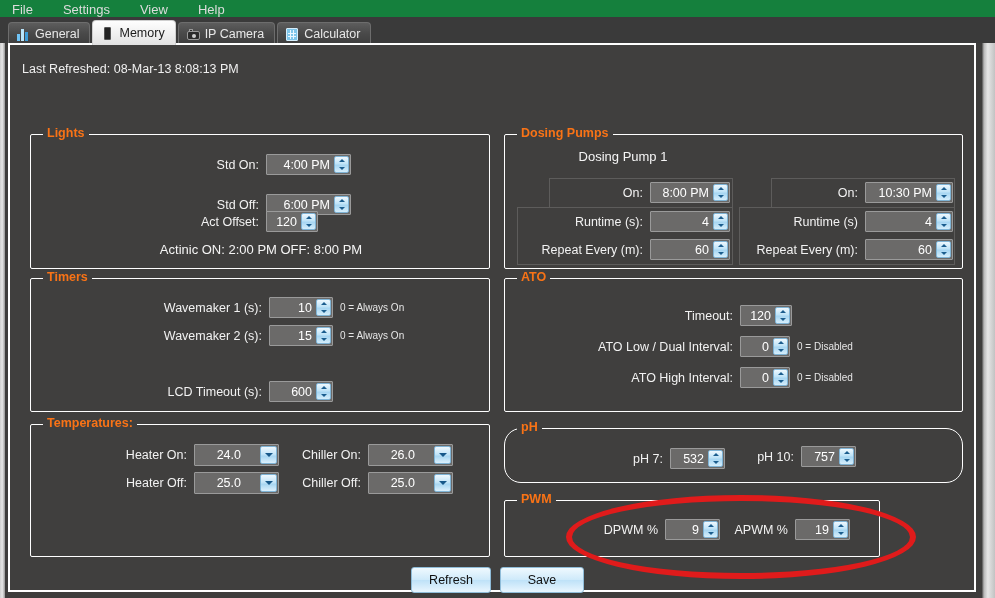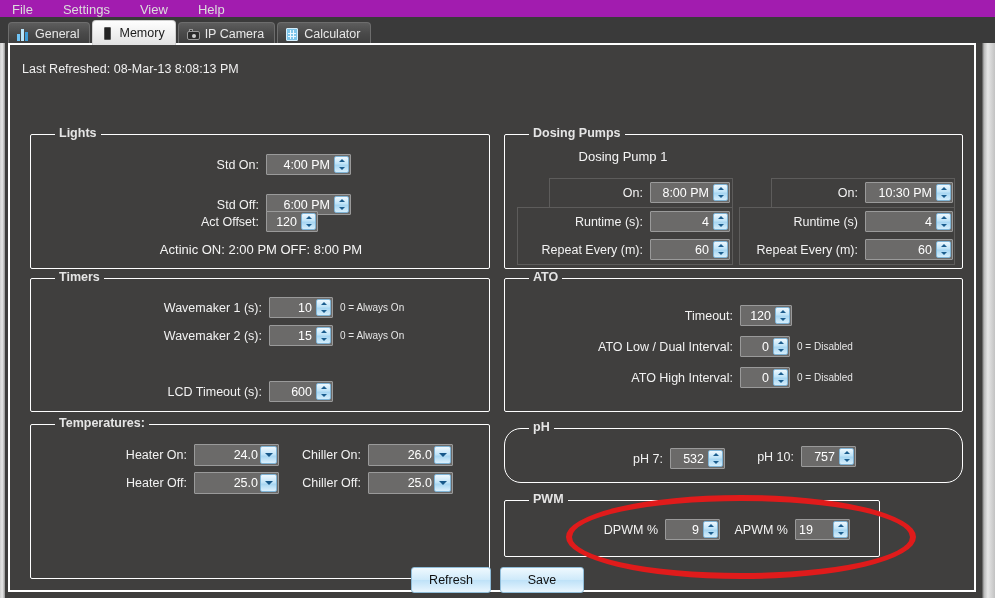--- a/index.html
+++ b/index.html
@@ -13,21 +13,21 @@
   }
   #app {
     position: relative;
     width: 995px; height: 598px;
     background: #3e3d3c;
   }
 
   
   .menubar {
     position: absolute; left: 0; top: 0; width: 995px; height: 17px;
-    background: #a21caf;
+    background: #15803d;
     display: flex; align-items: flex-end;
     padding-left: 8px;
     overflow: hidden;
   }
   .menu-item {
     color: #dcdcdc; font-size: 13px; line-height: 13px;
     padding: 0 16px 1px 4px; margin-right: 10px;
     white-space: nowrap; cursor: default;
   }
 
@@ -126,24 +126,24 @@
     color: #f0f0f0; font-size: 12.5px; white-space: nowrap;
   }
 
   
   .grp {
     position: absolute;
     border: 1px solid #ffffff;
     border-radius: 2px;
   }
   .grp > .grp-title {
-    position: absolute; top: -9px; left: 24px;
+    position: absolute; top: -9px; left: 12px;
     background: #403f3e;
     padding: 0 4px;
-    color: #e5e5e5;
+    color: #f97316;
     font-size: 12.5px;
     font-weight: bold;
     white-space: nowrap;
   }
   
   .subframe {
     position: absolute;
     border: 1px solid #5d5c5b;
   }
 
@@ -204,21 +204,21 @@
     display: inline-flex; align-items: stretch;
     height: 22px;
     background: #6b6a69;
     border: 1px solid #9a9a9a;
     border-radius: 1px;
     overflow: hidden;
   }
   .combo .val {
     flex: 1 1 auto;
     display: flex; align-items: center; justify-content: flex-end;
-    padding-right: 2px;
+    padding-right: 19px;
     color: #ffffff; font-size: 12.5px;
     white-space: nowrap;
   }
   .combo .arw {
     flex: 0 0 17px; width: 17px;
     margin: 1px 1px 1px 0;
     display: flex; align-items: center; justify-content: center;
     background: linear-gradient(180deg,#eef8fe 0%,#c4e5f8 45%,#a9d7f2 58%,#dcf0fc 100%);
     border: 1px solid #7fb4d6;
     border-radius: 2px;
@@ -496,21 +496,21 @@
         <span class="val">0</span>
         <span class="btns">
             <span class="up"></span>
             <span class="dn"></span>
           </span>
       </span>
       <span class="hint">0 = Disabled</span>
     </div>
   </div>
 
-  <div class="grp" style="left:30px; top:424px; width:460px; height:155px;">
+  <div class="grp" style="left:30px; top:424px; width:460px; height:133px;">
     <div class="grp-title">Temperatures:</div>
 
     <div class="row" style="left:65px; top:19px;">
       <span class="lbl" style="width:98px;">Heater On:</span>
       <span class="combo" style="width:85px;">
         <span class="val">24.0</span>
         <span class="arw"></span>
       </span>
     </div>
 
@@ -575,21 +575,21 @@
         <span class="val">9</span>
         <span class="btns">
             <span class="up"></span>
             <span class="dn"></span>
           </span>
       </span>
     </div>
 
     <div class="row" style="left:222px; top:18px;">
       <span class="lbl" style="width:68px;">APWM %</span>
-      <span class="spin" style="width:55px;gap:16px;">
+      <span class="spin" style="width:55px;">
         <span class="val">19</span>
         <span class="btns">
             <span class="up"></span>
             <span class="dn"></span>
           </span>
       </span>
     </div>
   </div>
 
   <div class="btn" style="left:411px; top:567px; width:80px;">Refresh</div>

